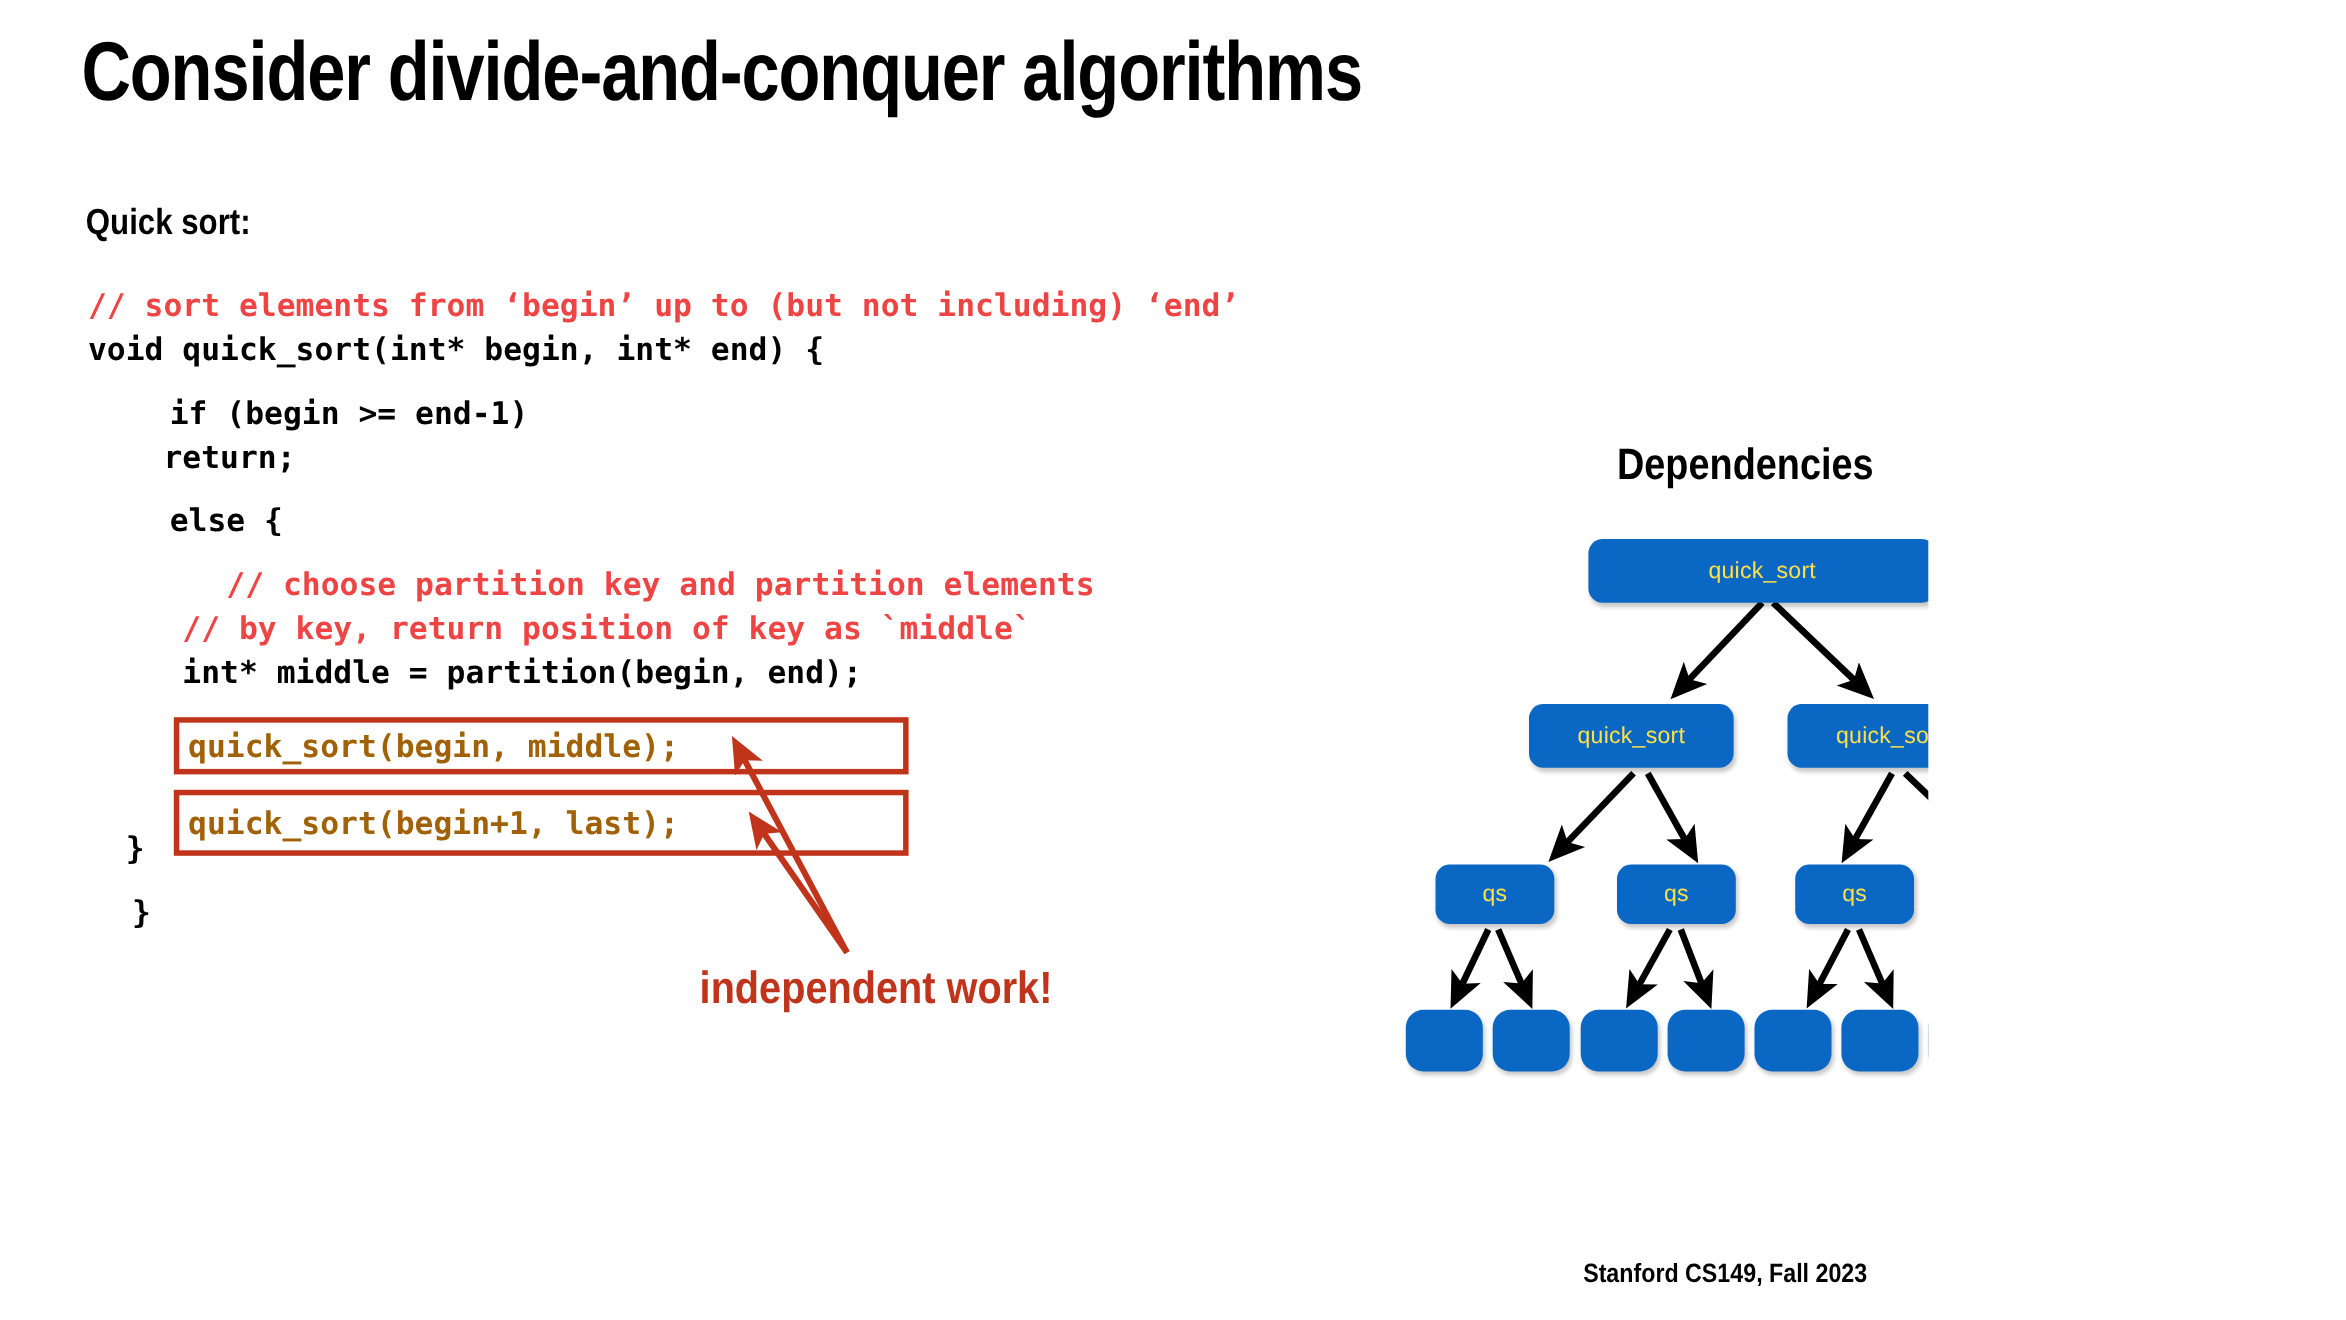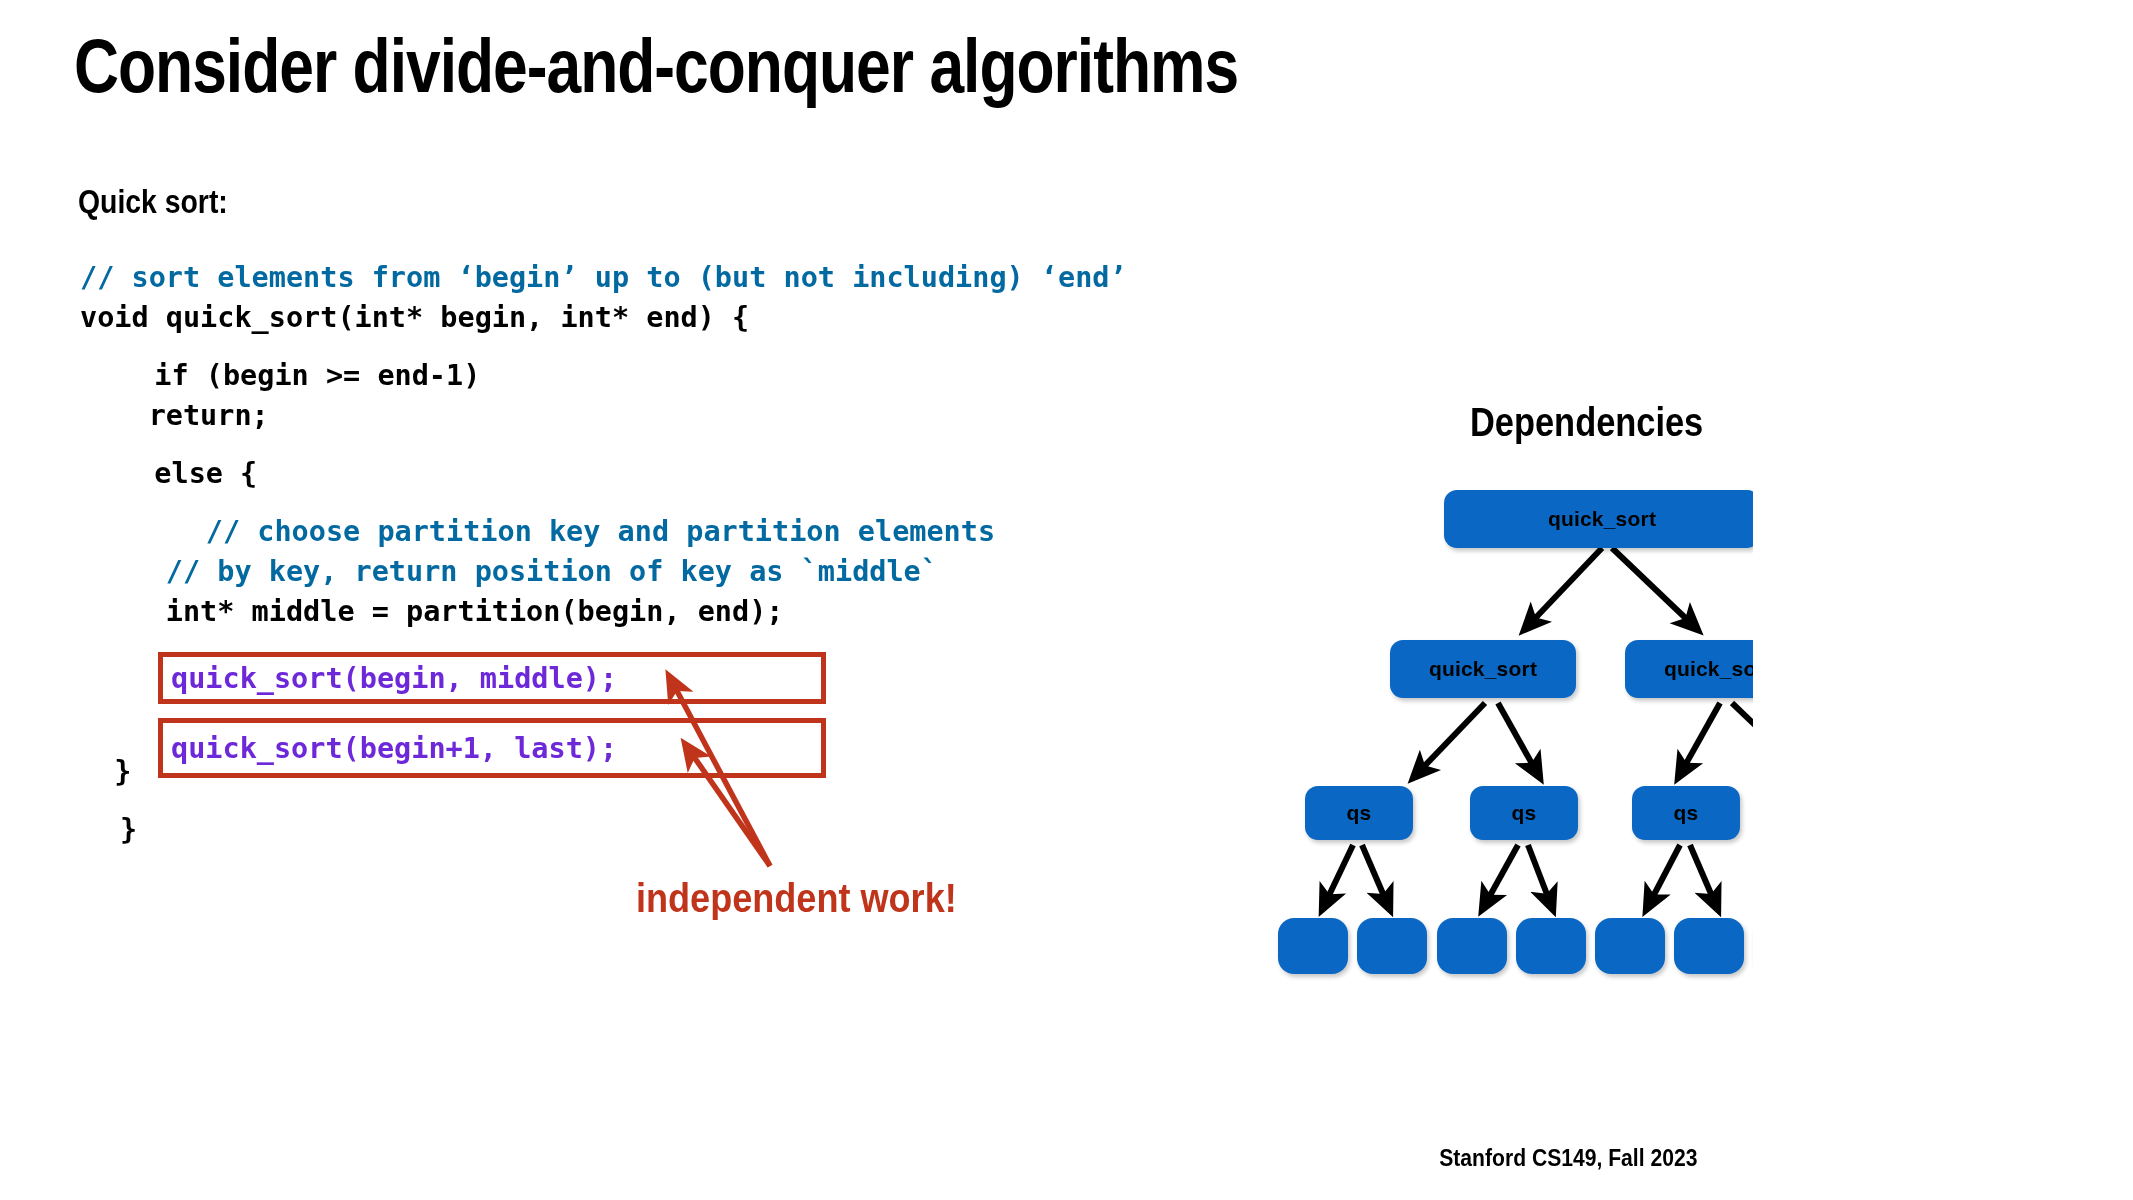--- a/index.html
+++ b/index.html
@@ -52,32 +52,32 @@
     top: 258px;
     font-family: "DejaVu Sans Mono", "Liberation Mono", monospace;
     font-weight: bold;
     font-size: 28.5px;
     line-height: 40px;
     color: #000000;
     white-space: pre;
   }
   .code-line { white-space: pre; height: 40px; }
   .code-line.gap-before { margin-top: 18px; margin-left: 40px; }
-  .cmt { color: #0369a1; }
+  .cmt { color: #ef4444; }
 
   
   .boxed-line {
     position: absolute;
     box-sizing: border-box;
     border: 5px solid #c0341b;
     background: #ffffff;
     font-family: "DejaVu Sans Mono", "Liberation Mono", monospace;
     font-weight: bold;
     font-size: 28.5px;
-    color: #6d28d9;
+    color: #a16207;
     white-space: pre;
     display: flex;
     align-items: center;
     padding-left: 8px;
   }
   #boxed-line-1 { left: 158px; top: 652px; width: 668px; height: 52px; }
   #boxed-line-2 { left: 158px; top: 718px; width: 668px; height: 60px; }
 
   
   #independent-work-label {
@@ -126,23 +126,23 @@
     width: 720px; height: 530px;
   }
   .node {
     position: absolute;
     background: #0a68c4;
     border-radius: 13px;
     box-shadow: 2px 3px 4px rgba(0,0,0,0.22);
     display: flex;
     align-items: center;
     justify-content: center;
-    color: #000000;
-    font-family: "Liberation Sans Narrow", "Liberation Sans", sans-serif;
-    font-weight: bold;
+    color: #fde047;
+    font-family: "Liberation Sans Narrow", "Liberation Sans", sans-serif;
+    font-weight: normal;
     font-size: 21px;
     letter-spacing: 0.2px;
     white-space: nowrap;
     text-align: center;
   }
   .node.leaf { border-radius: 16px; }
 
   
   #footer {
     position: absolute;

